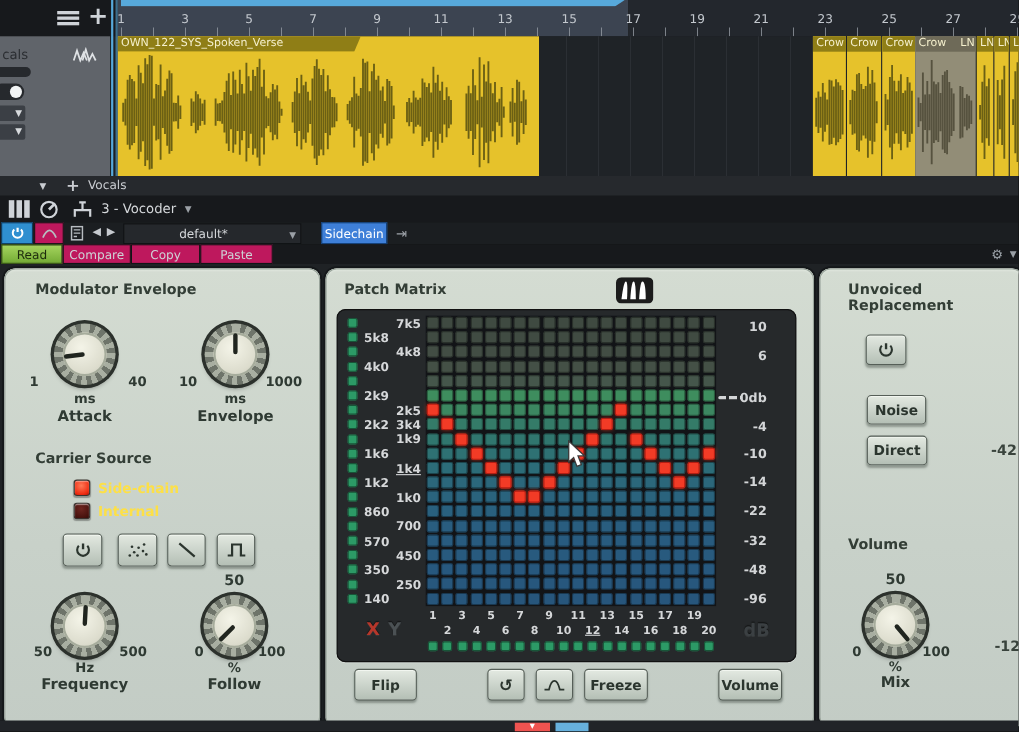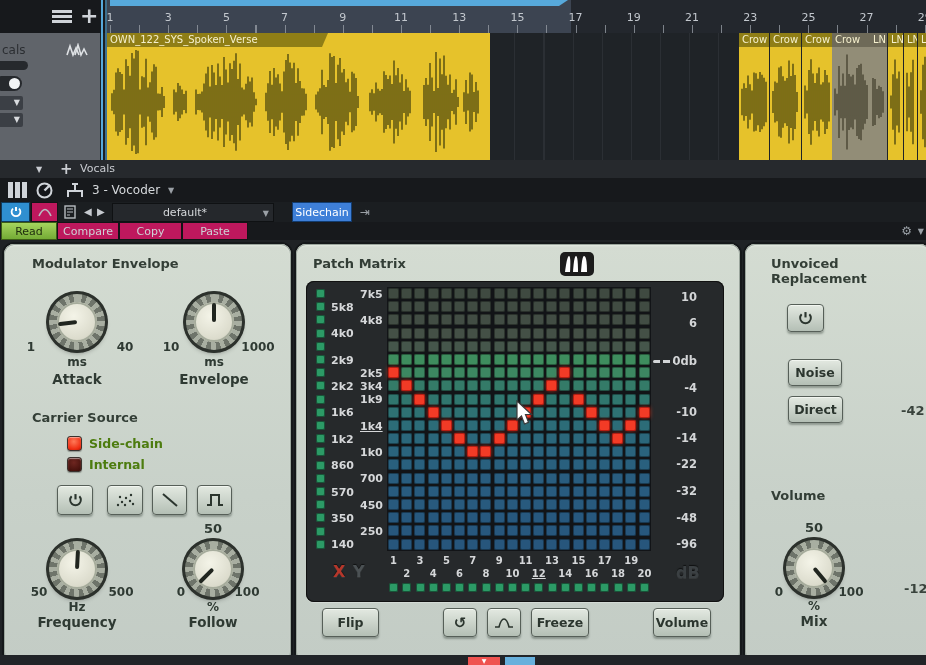--- a/index.html
+++ b/index.html
@@ -56,21 +56,21 @@
   .knob .ptr{position:absolute;left:50%;top:50%;width:4px;height:19px;margin:-19px 0 0 -2px;
      transform-origin:50% 100%;background:#20251f;border-radius:2px;}
   .btn{position:absolute;display:flex;align-items:center;justify-content:center;
      background:linear-gradient(#e3e9e1,#b4bfb5);border:1px solid #565f58;border-radius:4px;
      box-shadow:inset 0 1px 0 #f2f6f0,0 2px 2px rgba(30,40,32,.35);
      font-size:12.5px;font-weight:bold;color:#2b352e;box-sizing:border-box;}
   .led{position:absolute;width:15px;height:15px;border-radius:3px;border:1px solid #3a322e;box-sizing:border-box;
      box-shadow:inset 0 1px 1px rgba(255,255,255,.5),0 1px 1px rgba(0,0,0,.3);}
   .led.on{background:radial-gradient(circle at 45% 35%,#ff7a58,#ee2d12 70%,#b01504);}
   .led.off{background:radial-gradient(circle at 45% 35%,#6e2620,#47120d 75%,#330b08);}
-  .opt-lab{position:absolute;font-size:12.5px;font-weight:bold;color:#4d7c0f;}
+  .opt-lab{position:absolute;font-size:12.5px;font-weight:bold;color:#fde047;}
   
   #mxbezel{left:306px;top:281px;width:418px;height:321px;background:#26292b;border-radius:8px;
      box-shadow:inset 0 0 0 1px #111,0 1px 0 rgba(255,255,255,.25);}
   #mxgrid{left:387px;top:287px;width:262px;height:262px;background:#121417;
      display:grid;grid-template-columns:repeat(20,11px);grid-auto-rows:11px;gap:2.2px;padding:1px;}
   .cell{border-radius:2px;box-shadow:inset 0 0 0 1px rgba(0,0,0,.35);}
   .cell.red{box-shadow:inset 0 0 0 1px rgba(120,0,0,.5),0 0 4px rgba(255,60,30,.6);}
   .mxrow-lab{position:absolute;font-size:11px;font-weight:bold;color:#d6d8da;}
   .mxsq{position:absolute;width:9px;height:9px;border-radius:2px;background:#2c9a66;
      box-shadow:inset 0 0 0 1px rgba(0,0,0,.45);}

